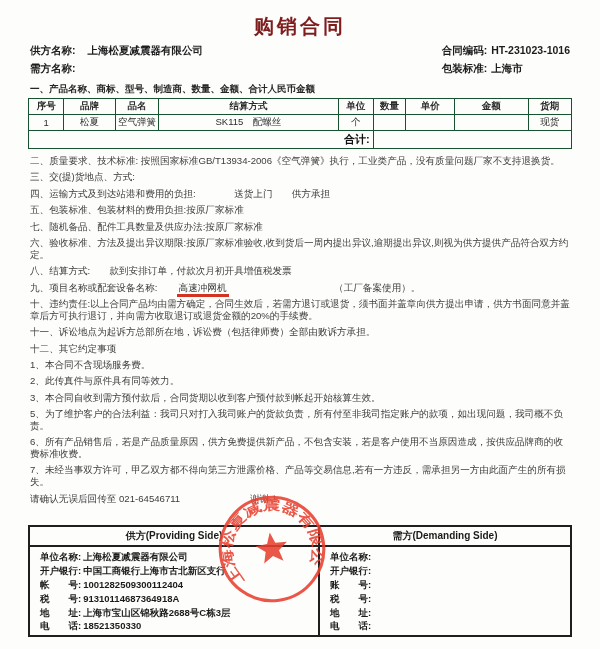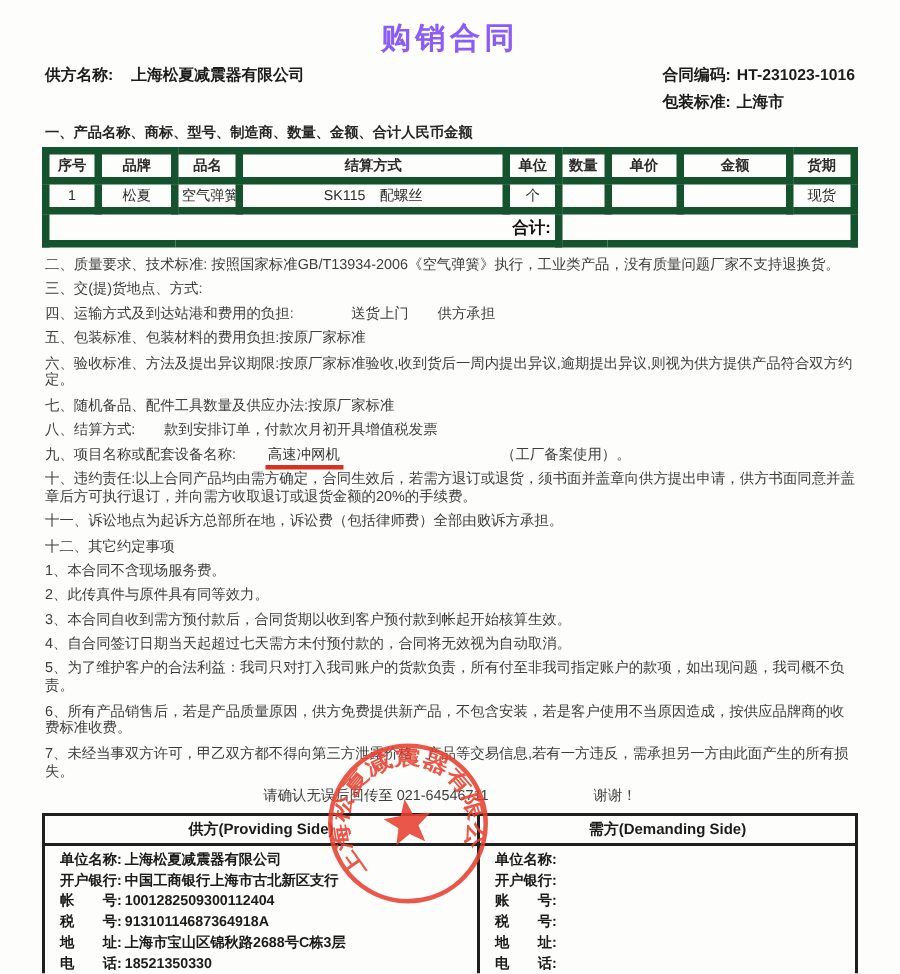--- a/index.html
+++ b/index.html
@@ -13,21 +13,21 @@
   .page {
     position: relative;
     width: 600px; height: 649px;
     background: #fdfdfc;
     overflow: hidden;
   }
   .title {
     text-align: center;
     font-size: 20px;
     font-weight: bold;
-    color: #8b5cf6;
+    color: #7f1d1d;
     letter-spacing: 3px;
     padding-top: 14px;
     line-height: 24px;
   }
   .header-info {
     display: flex;
     justify-content: space-between;
     padding: 6px 30px 0 30px;
     font-size: 10.5px;
     font-weight: bold;
@@ -46,21 +46,21 @@
   }
   table.product {
     margin: 1px 28px 0 28px;
     width: 544px;
     border-collapse: collapse;
     font-size: 9.5px;
     color: #2c2c2c;
     table-layout: fixed;
   }
   table.product td {
-    border: 5px solid #14532d;
+    border: 1px solid #14532d;
     text-align: center;
     padding: 1px 2px;
     height: 13px;
     overflow: hidden;
     white-space: nowrap;
   }
   table.product tr.thead td { font-weight: bold; }
   table.product td.total-lbl {
     text-align: right;
     font-weight: bold;
@@ -72,21 +72,21 @@
     padding: 6px 30px 0 30px;
     font-size: 9.6px;
     color: #3d3d3d;
   }
   .clause { margin-bottom: 4.6px; line-height: 11.8px; }
   .red-underline {
     border-bottom: 3px solid #d63222;
     padding: 0 2px 1px 2px;
     color: #353535;
   }
-  .confirm { text-align: center; margin: 3px 0 5px 0; }
+  .confirm { text-align: left; margin: 3px 0 21px 0; }
   .confirm .thanks { margin-left: 70px; }
   table.parties {
     margin: 0 28px;
     width: 544px;
     border-collapse: collapse;
     font-size: 9.5px;
     font-weight: bold;
     color: #1b1b1b;
     table-layout: fixed;
   }
@@ -117,20 +117,23 @@
 <body>
 
 <div class="page">
 
   <div class="title">购销合同</div>
 
   <div class="header-info">
     <div class="hi-left">
       <div class="row">
         <span class="lbl">供方名称:</span><span class="val">上海松夏减震器有限公司</span>
+      </div>
+      <div class="row">
+        <span class="lbl">需方名称:</span><span class="val"></span>
       </div>
     </div>
     <div class="hi-right">
       <div class="row">
         <span class="lbl">合同编码:</span><span class="val">HT-231023-1016</span>
       </div>
       <div class="row">
         <span class="lbl">包装标准:</span><span class="val">上海市</span>
       </div>
     </div>
@@ -178,33 +181,32 @@
       <td colspan="4"></td>
     </tr>
   </tbody>
     </table>
 
   <div class="clauses">
     <div class="clause">二、质量要求、技术标准: 按照国家标准GB/T13934-2006《空气弹簧》执行，工业类产品，没有质量问题厂家不支持退换货。</div>
     <div class="clause">三、交(提)货地点、方式:</div>
     <div class="clause">四、运输方式及到达站港和费用的负担:　　　　送货上门　　供方承担</div>
     <div class="clause">五、包装标准、包装材料的费用负担:按原厂家标准</div>
+    <div class="clause">七、随机备品、配件工具数量及供应办法:按原厂家标准</div>
     <div class="clause">六、验收标准、方法及提出异议期限:按原厂家标准验收,收到货后一周内提出异议,逾期提出异议,则视为供方提供产品符合双方约定。</div>
-    <div class="clause">七、随机备品、配件工具数量及供应办法:按原厂家标准</div>
     <div class="clause">八、结算方式:　　款到安排订单，付款次月初开具增值税发票</div>
     <div class="clause">
       <span>九、项目名称或配套设备名称:　　</span><span class="red-underline">高速冲网机</span><span>　　　　　　　　　　　（工厂备案使用）。</span>
     </div>
     <div class="clause">十、违约责任:以上合同产品均由需方确定，合同生效后，若需方退订或退货，须书面并盖章向供方提出申请，供方书面同意并盖章后方可执行退订，并向需方收取退订或退货金额的20%的手续费。</div>
     <div class="clause">十一、诉讼地点为起诉方总部所在地，诉讼费（包括律师费）全部由败诉方承担。</div>
     <div class="clause">十二、其它约定事项</div>
     <div class="clause">1、本合同不含现场服务费。</div>
     <div class="clause">2、此传真件与原件具有同等效力。</div>
     <div class="clause">3、本合同自收到需方预付款后，合同货期以收到客户预付款到帐起开始核算生效。</div>
-    <div class="clause">4、自合同签订日期当天起超过七天需方未付预付款的，合同将无效视为自动取消。</div>
     <div class="clause">5、为了维护客户的合法利益：我司只对打入我司账户的货款负责，所有付至非我司指定账户的款项，如出现问题，我司概不负责。</div>
     <div class="clause">6、所有产品销售后，若是产品质量原因，供方免费提供新产品，不包含安装，若是客户使用不当原因造成，按供应品牌商的收费标准收费。</div>
     <div class="clause">7、未经当事双方许可，甲乙双方都不得向第三方泄露价格、产品等交易信息,若有一方违反，需承担另一方由此面产生的所有损失。</div>
     <div class="clause confirm">
       <span>请确认无误后回传至 021-64546711</span><span class="thanks">谢谢！</span>
     </div>
   </div>
 
   <table class="parties">
     <tbody>

